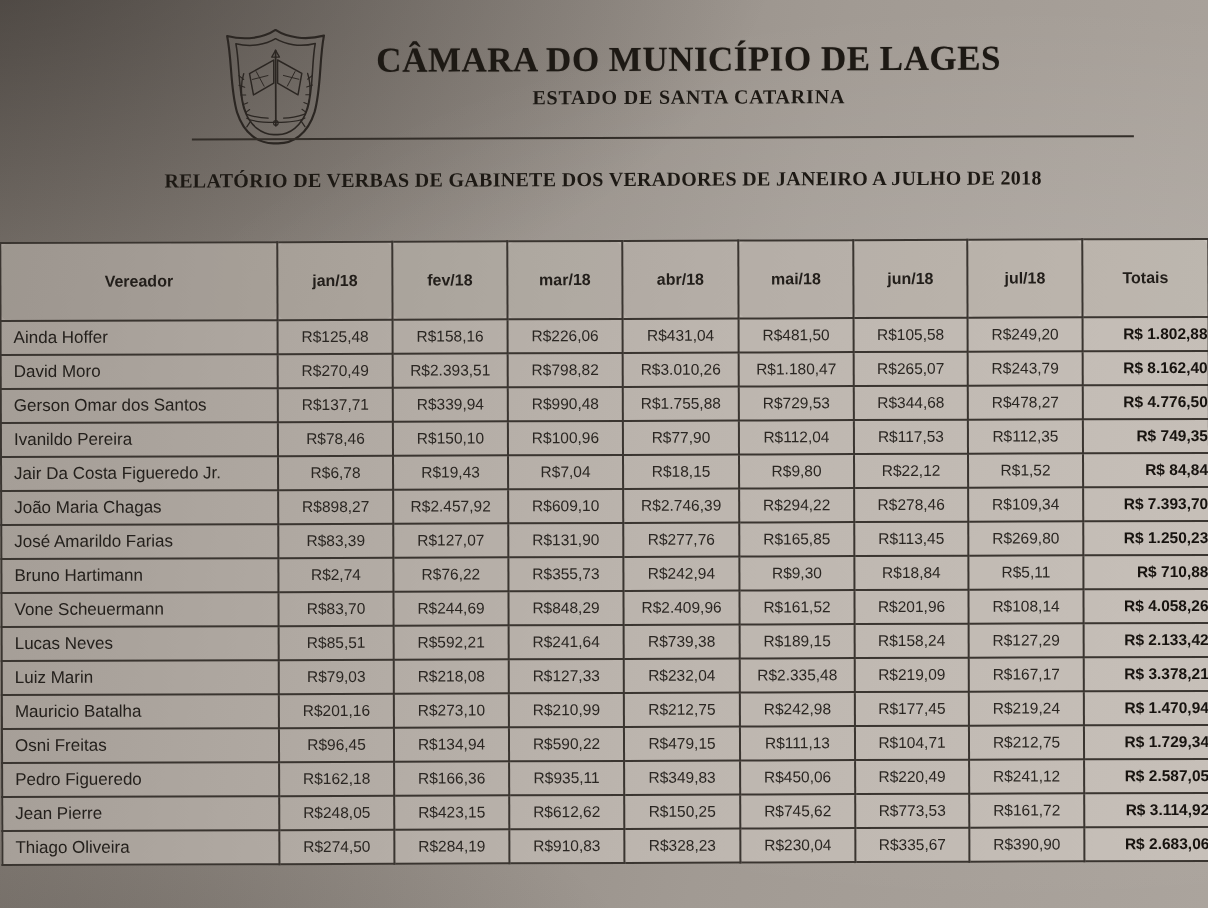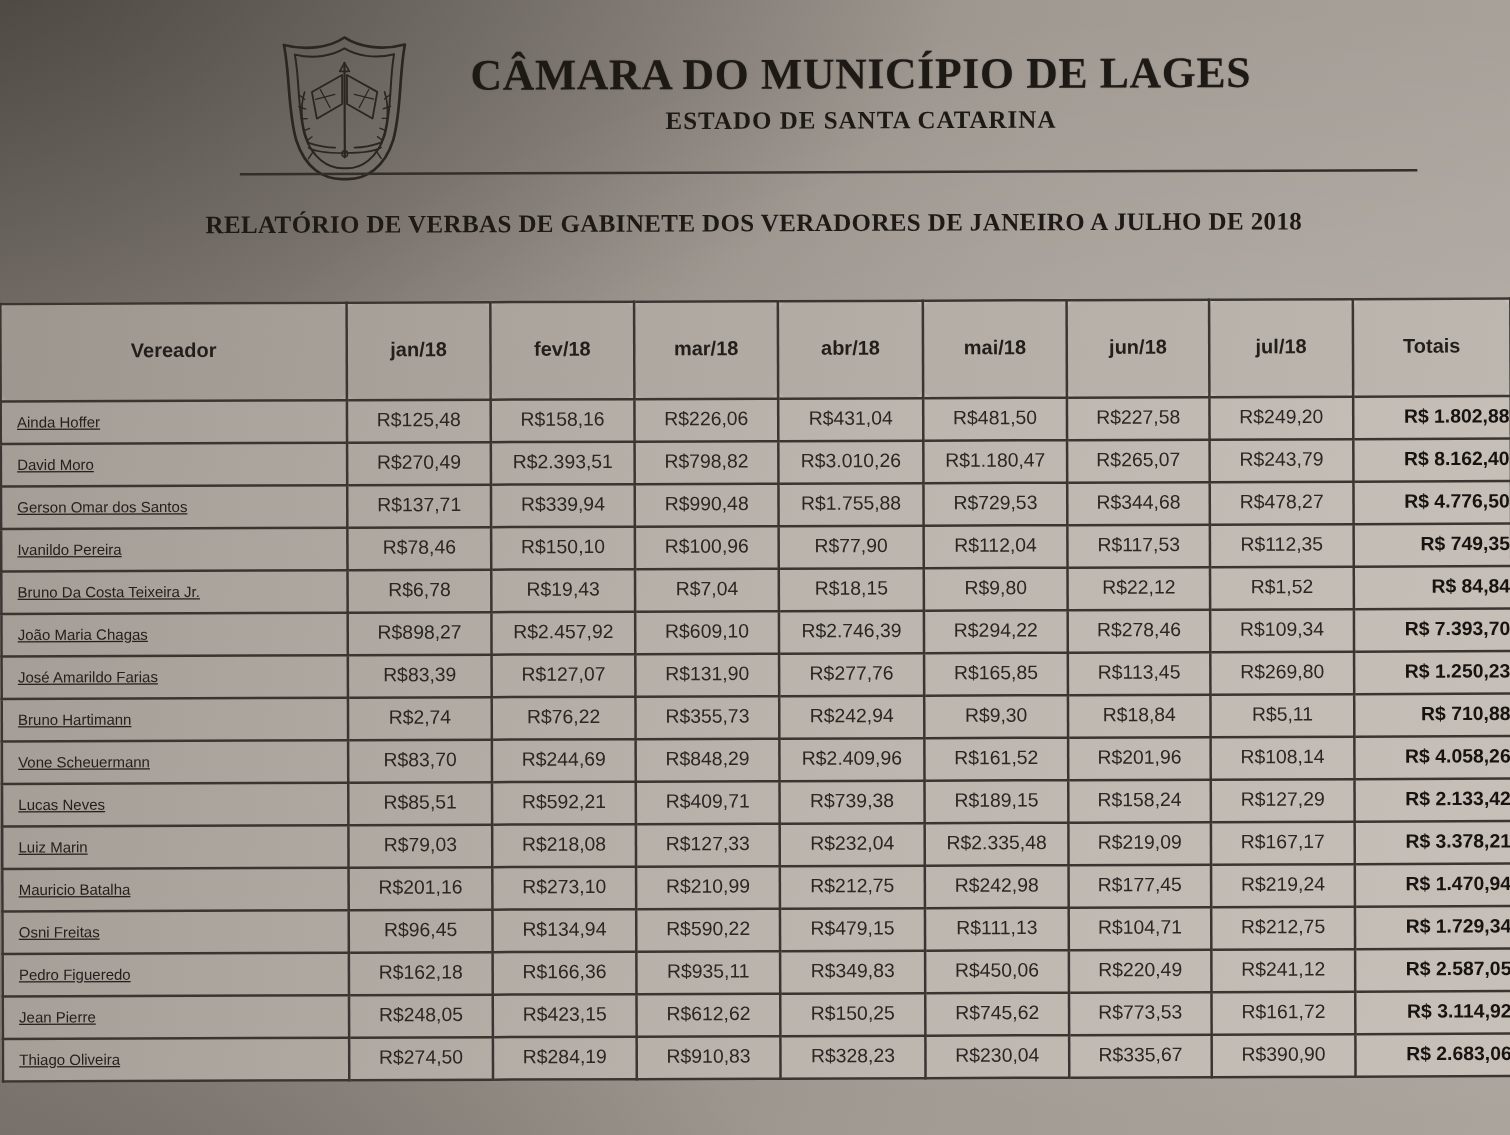--- a/index.html
+++ b/index.html
@@ -105,23 +105,22 @@
     text-align: center;
     vertical-align: middle;
     background: rgba(40,34,28,0.05);
     color: #221e1a;
     border-radius: 10px;
   }
   .report-table tbody td { height: 32px; vertical-align: middle; }
   .name-cell {
     text-align: left;
     padding-left: 12px !important;
-    font-size: 12px;
+    font-size: 17px;
     color: #24201c;
-    text-decoration: underline;
   }
   .amount-cell {
     text-align: center;
     font-size: 15.5px;
     color: #2a2622;
   }
   .total-cell {
     text-align: right;
     font-size: 15.5px;
     font-weight: bold;
@@ -194,21 +193,21 @@
       </tr>
     </thead>
     <tbody>
         <tr>
           <td class="name-cell">Ainda Hoffer</td>
           <td class="amount-cell">R$125,48</td>
           <td class="amount-cell">R$158,16</td>
           <td class="amount-cell">R$226,06</td>
           <td class="amount-cell">R$431,04</td>
           <td class="amount-cell">R$481,50</td>
-          <td class="amount-cell">R$227,58</td>
+          <td class="amount-cell">R$105,58</td>
           <td class="amount-cell">R$249,20</td>
           <td class="total-cell">R$ 1.802,88</td>
         </tr>
         <tr>
           <td class="name-cell">David Moro</td>
           <td class="amount-cell">R$270,49</td>
           <td class="amount-cell">R$2.393,51</td>
           <td class="amount-cell">R$798,82</td>
           <td class="amount-cell">R$3.010,26</td>
           <td class="amount-cell">R$1.180,47</td>
@@ -232,21 +231,21 @@
           <td class="amount-cell">R$78,46</td>
           <td class="amount-cell">R$150,10</td>
           <td class="amount-cell">R$100,96</td>
           <td class="amount-cell">R$77,90</td>
           <td class="amount-cell">R$112,04</td>
           <td class="amount-cell">R$117,53</td>
           <td class="amount-cell">R$112,35</td>
           <td class="total-cell">R$ 749,35</td>
         </tr>
         <tr>
-          <td class="name-cell">Bruno Da Costa Teixeira Jr.</td>
+          <td class="name-cell">Jair Da Costa Figueredo Jr.</td>
           <td class="amount-cell">R$6,78</td>
           <td class="amount-cell">R$19,43</td>
           <td class="amount-cell">R$7,04</td>
           <td class="amount-cell">R$18,15</td>
           <td class="amount-cell">R$9,80</td>
           <td class="amount-cell">R$22,12</td>
           <td class="amount-cell">R$1,52</td>
           <td class="total-cell">R$ 84,84</td>
         </tr>
         <tr>
@@ -290,21 +289,21 @@
           <td class="amount-cell">R$2.409,96</td>
           <td class="amount-cell">R$161,52</td>
           <td class="amount-cell">R$201,96</td>
           <td class="amount-cell">R$108,14</td>
           <td class="total-cell">R$ 4.058,26</td>
         </tr>
         <tr>
           <td class="name-cell">Lucas Neves</td>
           <td class="amount-cell">R$85,51</td>
           <td class="amount-cell">R$592,21</td>
-          <td class="amount-cell">R$409,71</td>
+          <td class="amount-cell">R$241,64</td>
           <td class="amount-cell">R$739,38</td>
           <td class="amount-cell">R$189,15</td>
           <td class="amount-cell">R$158,24</td>
           <td class="amount-cell">R$127,29</td>
           <td class="total-cell">R$ 2.133,42</td>
         </tr>
         <tr>
           <td class="name-cell">Luiz Marin</td>
           <td class="amount-cell">R$79,03</td>
           <td class="amount-cell">R$218,08</td>

